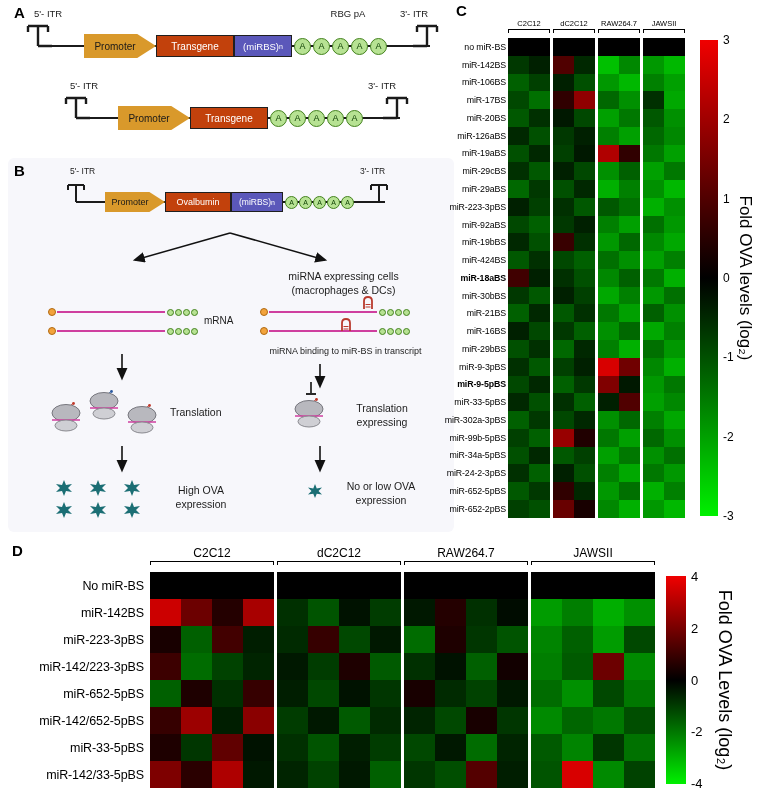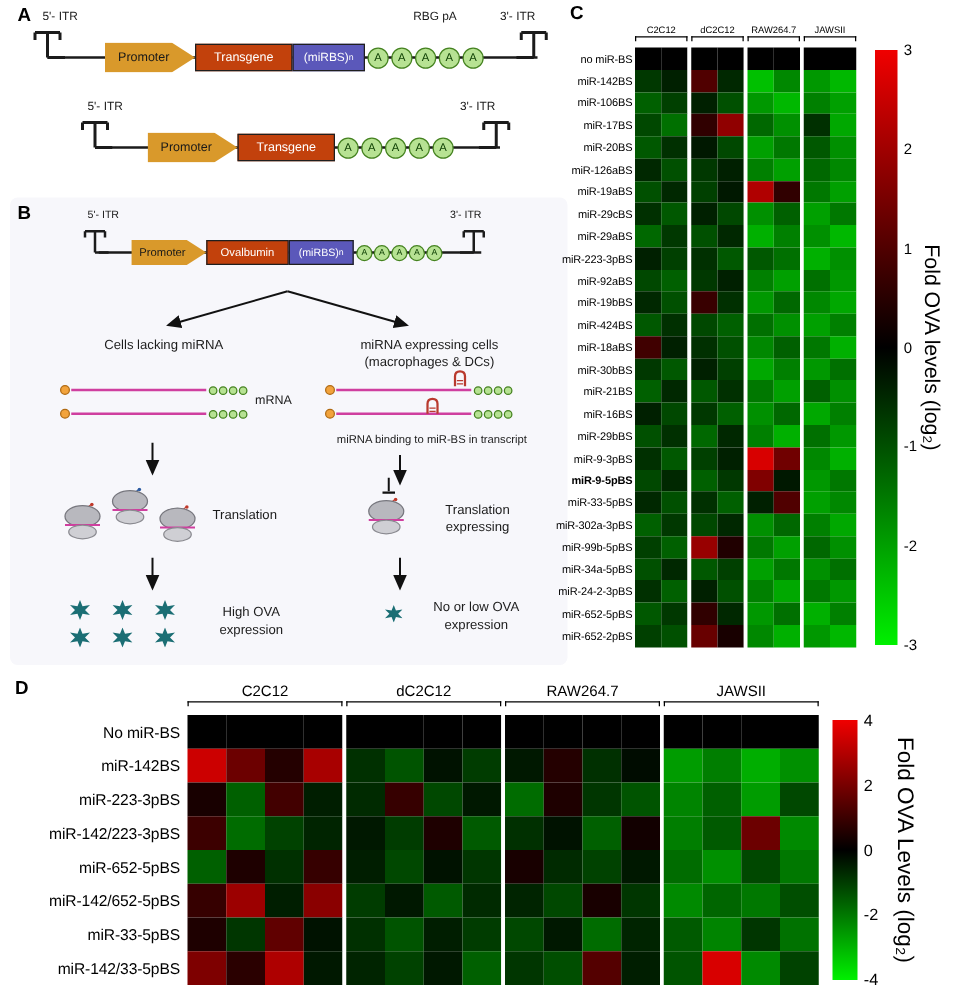--- a/index.html
+++ b/index.html
@@ -147,21 +147,20 @@
     </div>
     <div class="small-lab" style="left:62px;top:8px;font-size:8.5px">5'- ITR</div>
     <div class="small-lab" style="left:352px;top:8px;font-size:8.5px">3'- ITR</div>
 
     <svg class="absx" style="left:85px;top:72px" width="280" height="38">
       <line x1="137" y1="3" x2="42" y2="30" stroke="#111" stroke-width="1.5" marker-end="url(#ah)"></line>
       <line x1="137" y1="3" x2="232" y2="30" stroke="#111" stroke-width="1.5" marker-end="url(#ah)"></line>
     </svg>
 
     <div class="btext" style="left:28px;top:112px;width:190px">
-      <div>Cells lacking miRNA</div>
     </div>
 
     <div class="absx" style="left:40px;top:150px;width:150px">
       <div class="mrna">
         <span class="mcap"></span>
           <span class="mstrand"></span>
         <span class="mdot"></span>
           <span class="mdot"></span>
           <span class="mdot"></span>
           <span class="mdot"></span>
@@ -329,21 +328,21 @@
         <div class="hm-rowlabel" style="height: 17.78px; font-size: 8.8px;">miR-17BS</div>
         <div class="hm-rowlabel" style="height: 17.78px; font-size: 8.8px;">miR-20BS</div>
         <div class="hm-rowlabel" style="height: 17.78px; font-size: 8.8px;">miR-126aBS</div>
         <div class="hm-rowlabel" style="height: 17.78px; font-size: 8.8px;">miR-19aBS</div>
         <div class="hm-rowlabel" style="height: 17.78px; font-size: 8.8px;">miR-29cBS</div>
         <div class="hm-rowlabel" style="height: 17.78px; font-size: 8.8px;">miR-29aBS</div>
         <div class="hm-rowlabel" style="height: 17.78px; font-size: 8.8px;">miR-223-3pBS</div>
         <div class="hm-rowlabel" style="height: 17.78px; font-size: 8.8px;">miR-92aBS</div>
         <div class="hm-rowlabel" style="height: 17.78px; font-size: 8.8px;">miR-19bBS</div>
         <div class="hm-rowlabel" style="height: 17.78px; font-size: 8.8px;">miR-424BS</div>
-        <div class="hm-rowlabel" style="height: 17.78px; font-size: 8.8px;">miR-18aBS</div>
+        <div class="hm-rowlabel" style="height: 17.78px; font-size: 8.8px; font-weight: bold;">miR-18aBS</div>
         <div class="hm-rowlabel" style="height: 17.78px; font-size: 8.8px;">miR-30bBS</div>
         <div class="hm-rowlabel" style="height: 17.78px; font-size: 8.8px;">miR-21BS</div>
         <div class="hm-rowlabel" style="height: 17.78px; font-size: 8.8px;">miR-16BS</div>
         <div class="hm-rowlabel" style="height: 17.78px; font-size: 8.8px;">miR-29bBS</div>
         <div class="hm-rowlabel" style="height: 17.78px; font-size: 8.8px;">miR-9-3pBS</div>
         <div class="hm-rowlabel" style="height: 17.78px; font-size: 8.8px; font-weight: bold;">miR-9-5pBS</div>
         <div class="hm-rowlabel" style="height: 17.78px; font-size: 8.8px;">miR-33-5pBS</div>
         <div class="hm-rowlabel" style="height: 17.78px; font-size: 8.8px;">miR-302a-3pBS</div>
         <div class="hm-rowlabel" style="height: 17.78px; font-size: 8.8px;">miR-99b-5pBS</div>
         <div class="hm-rowlabel" style="height: 17.78px; font-size: 8.8px;">miR-34a-5pBS</div>

